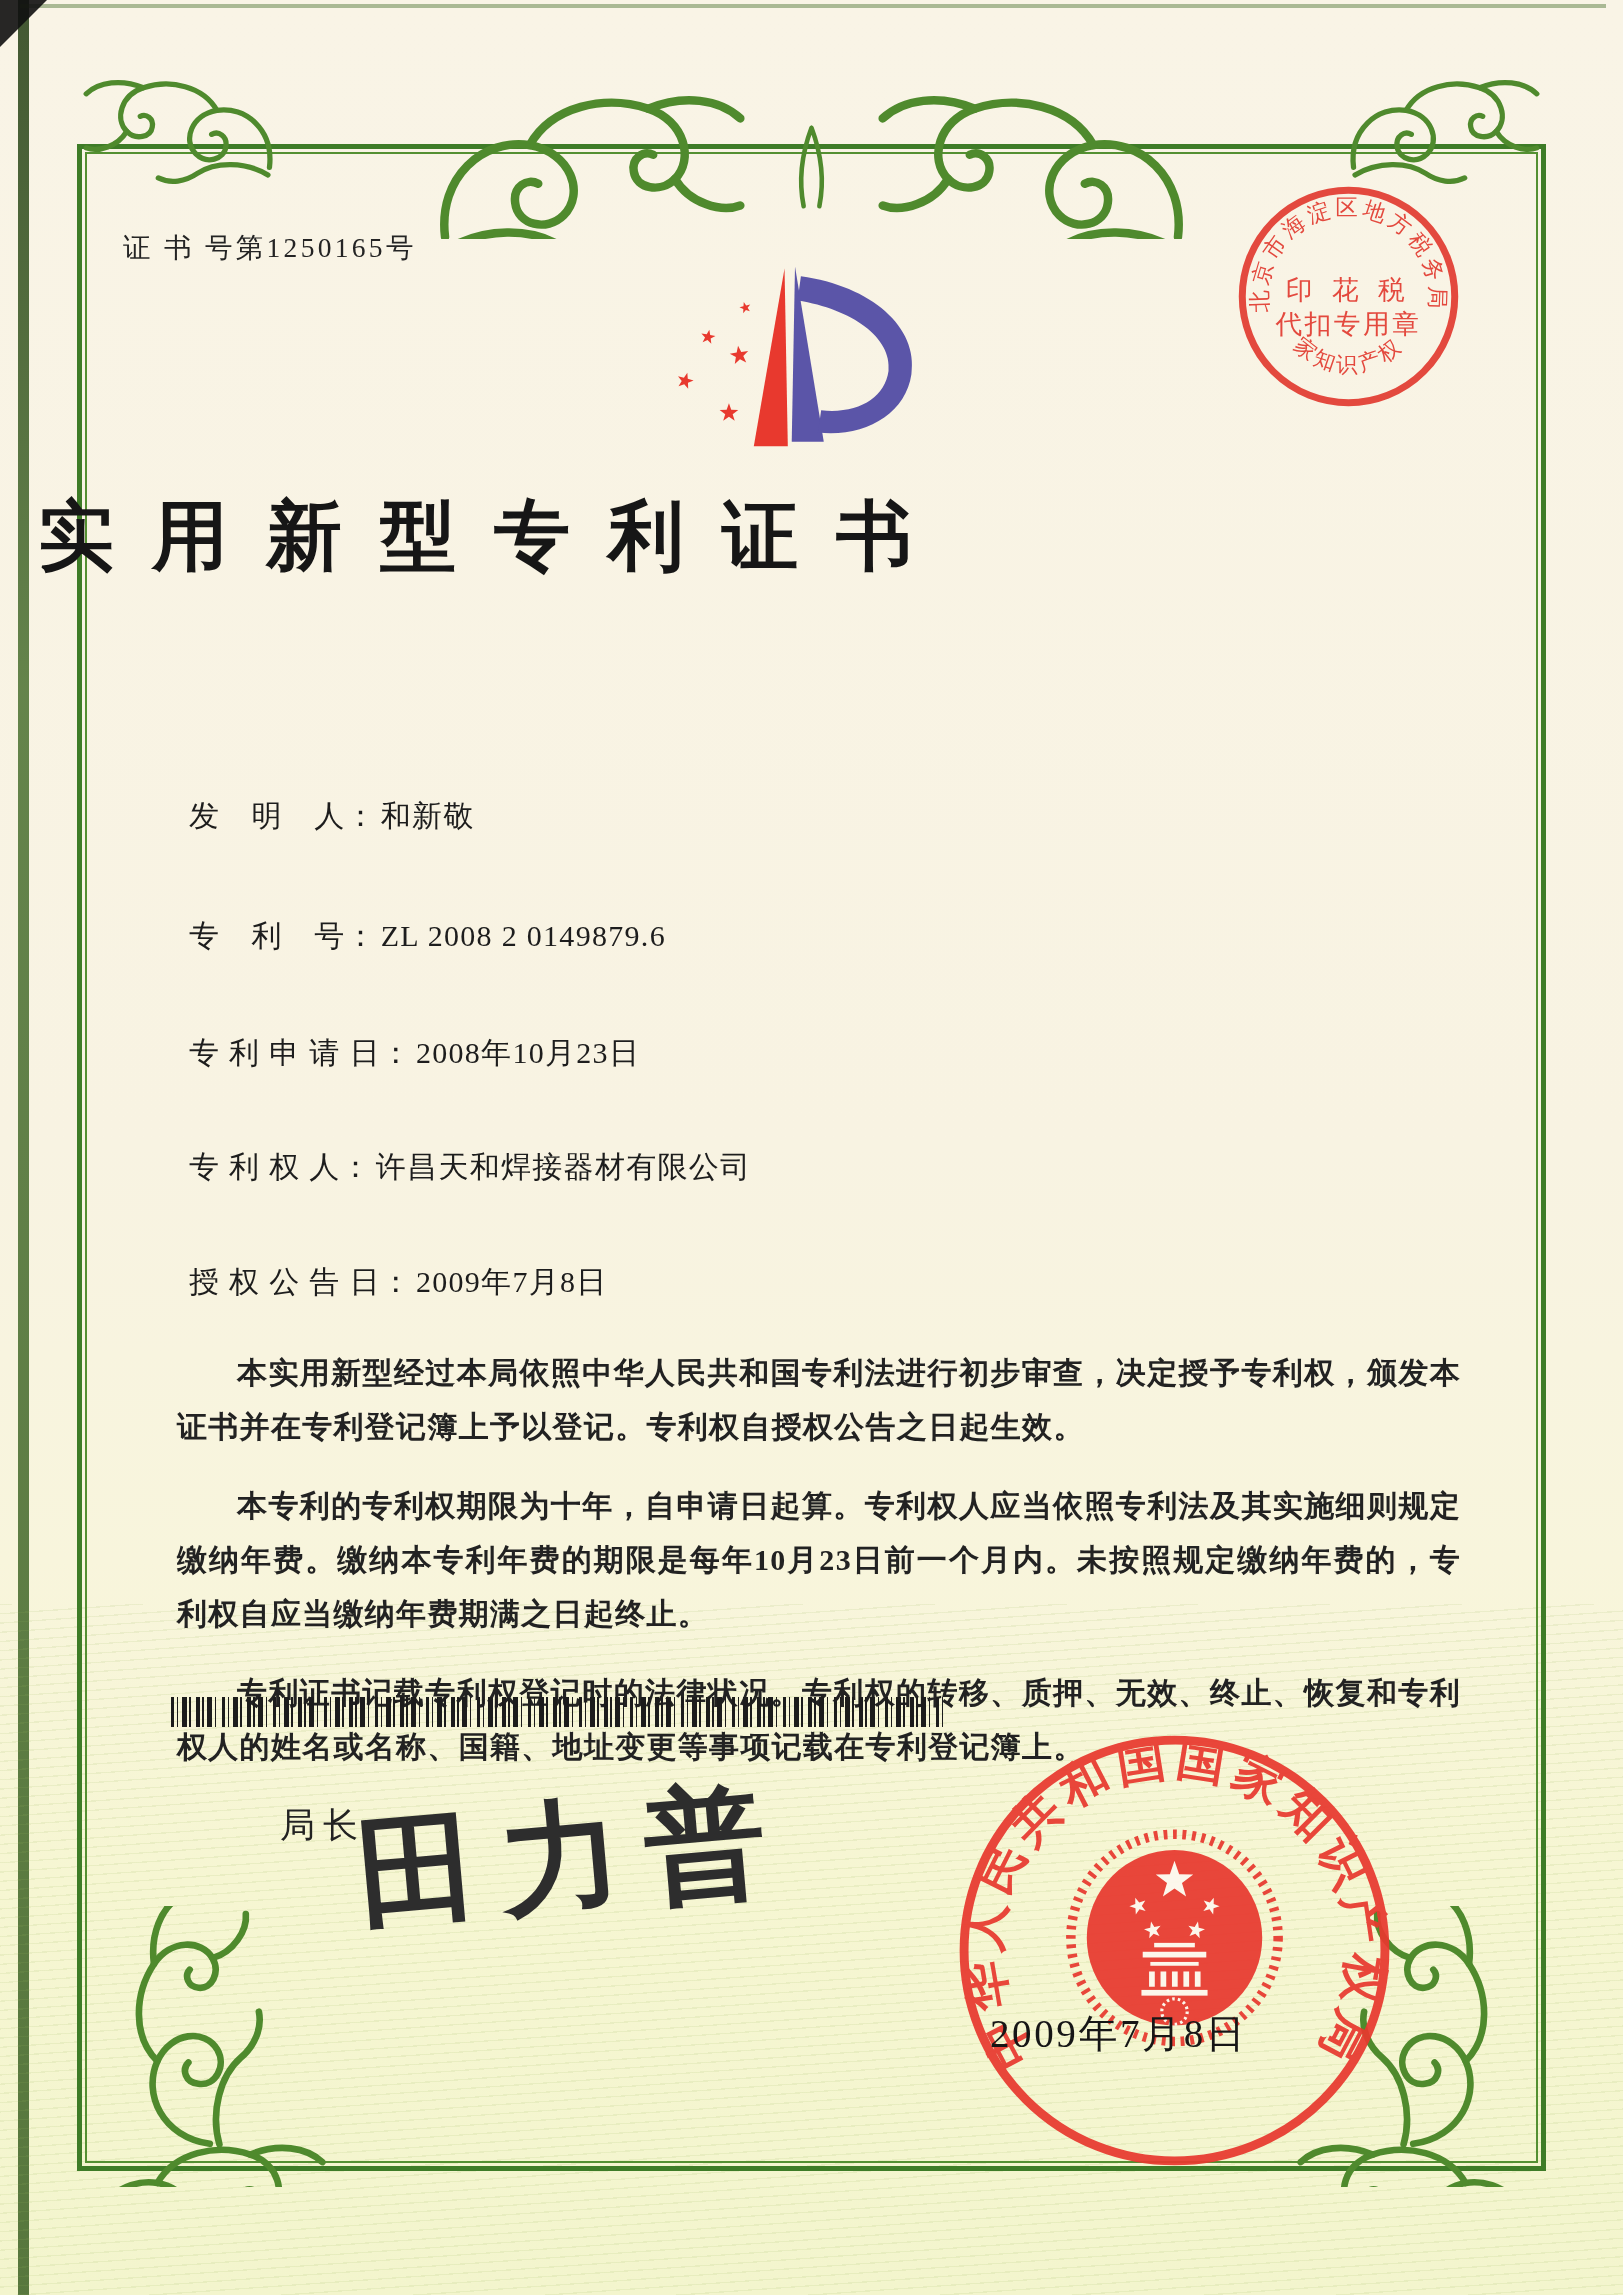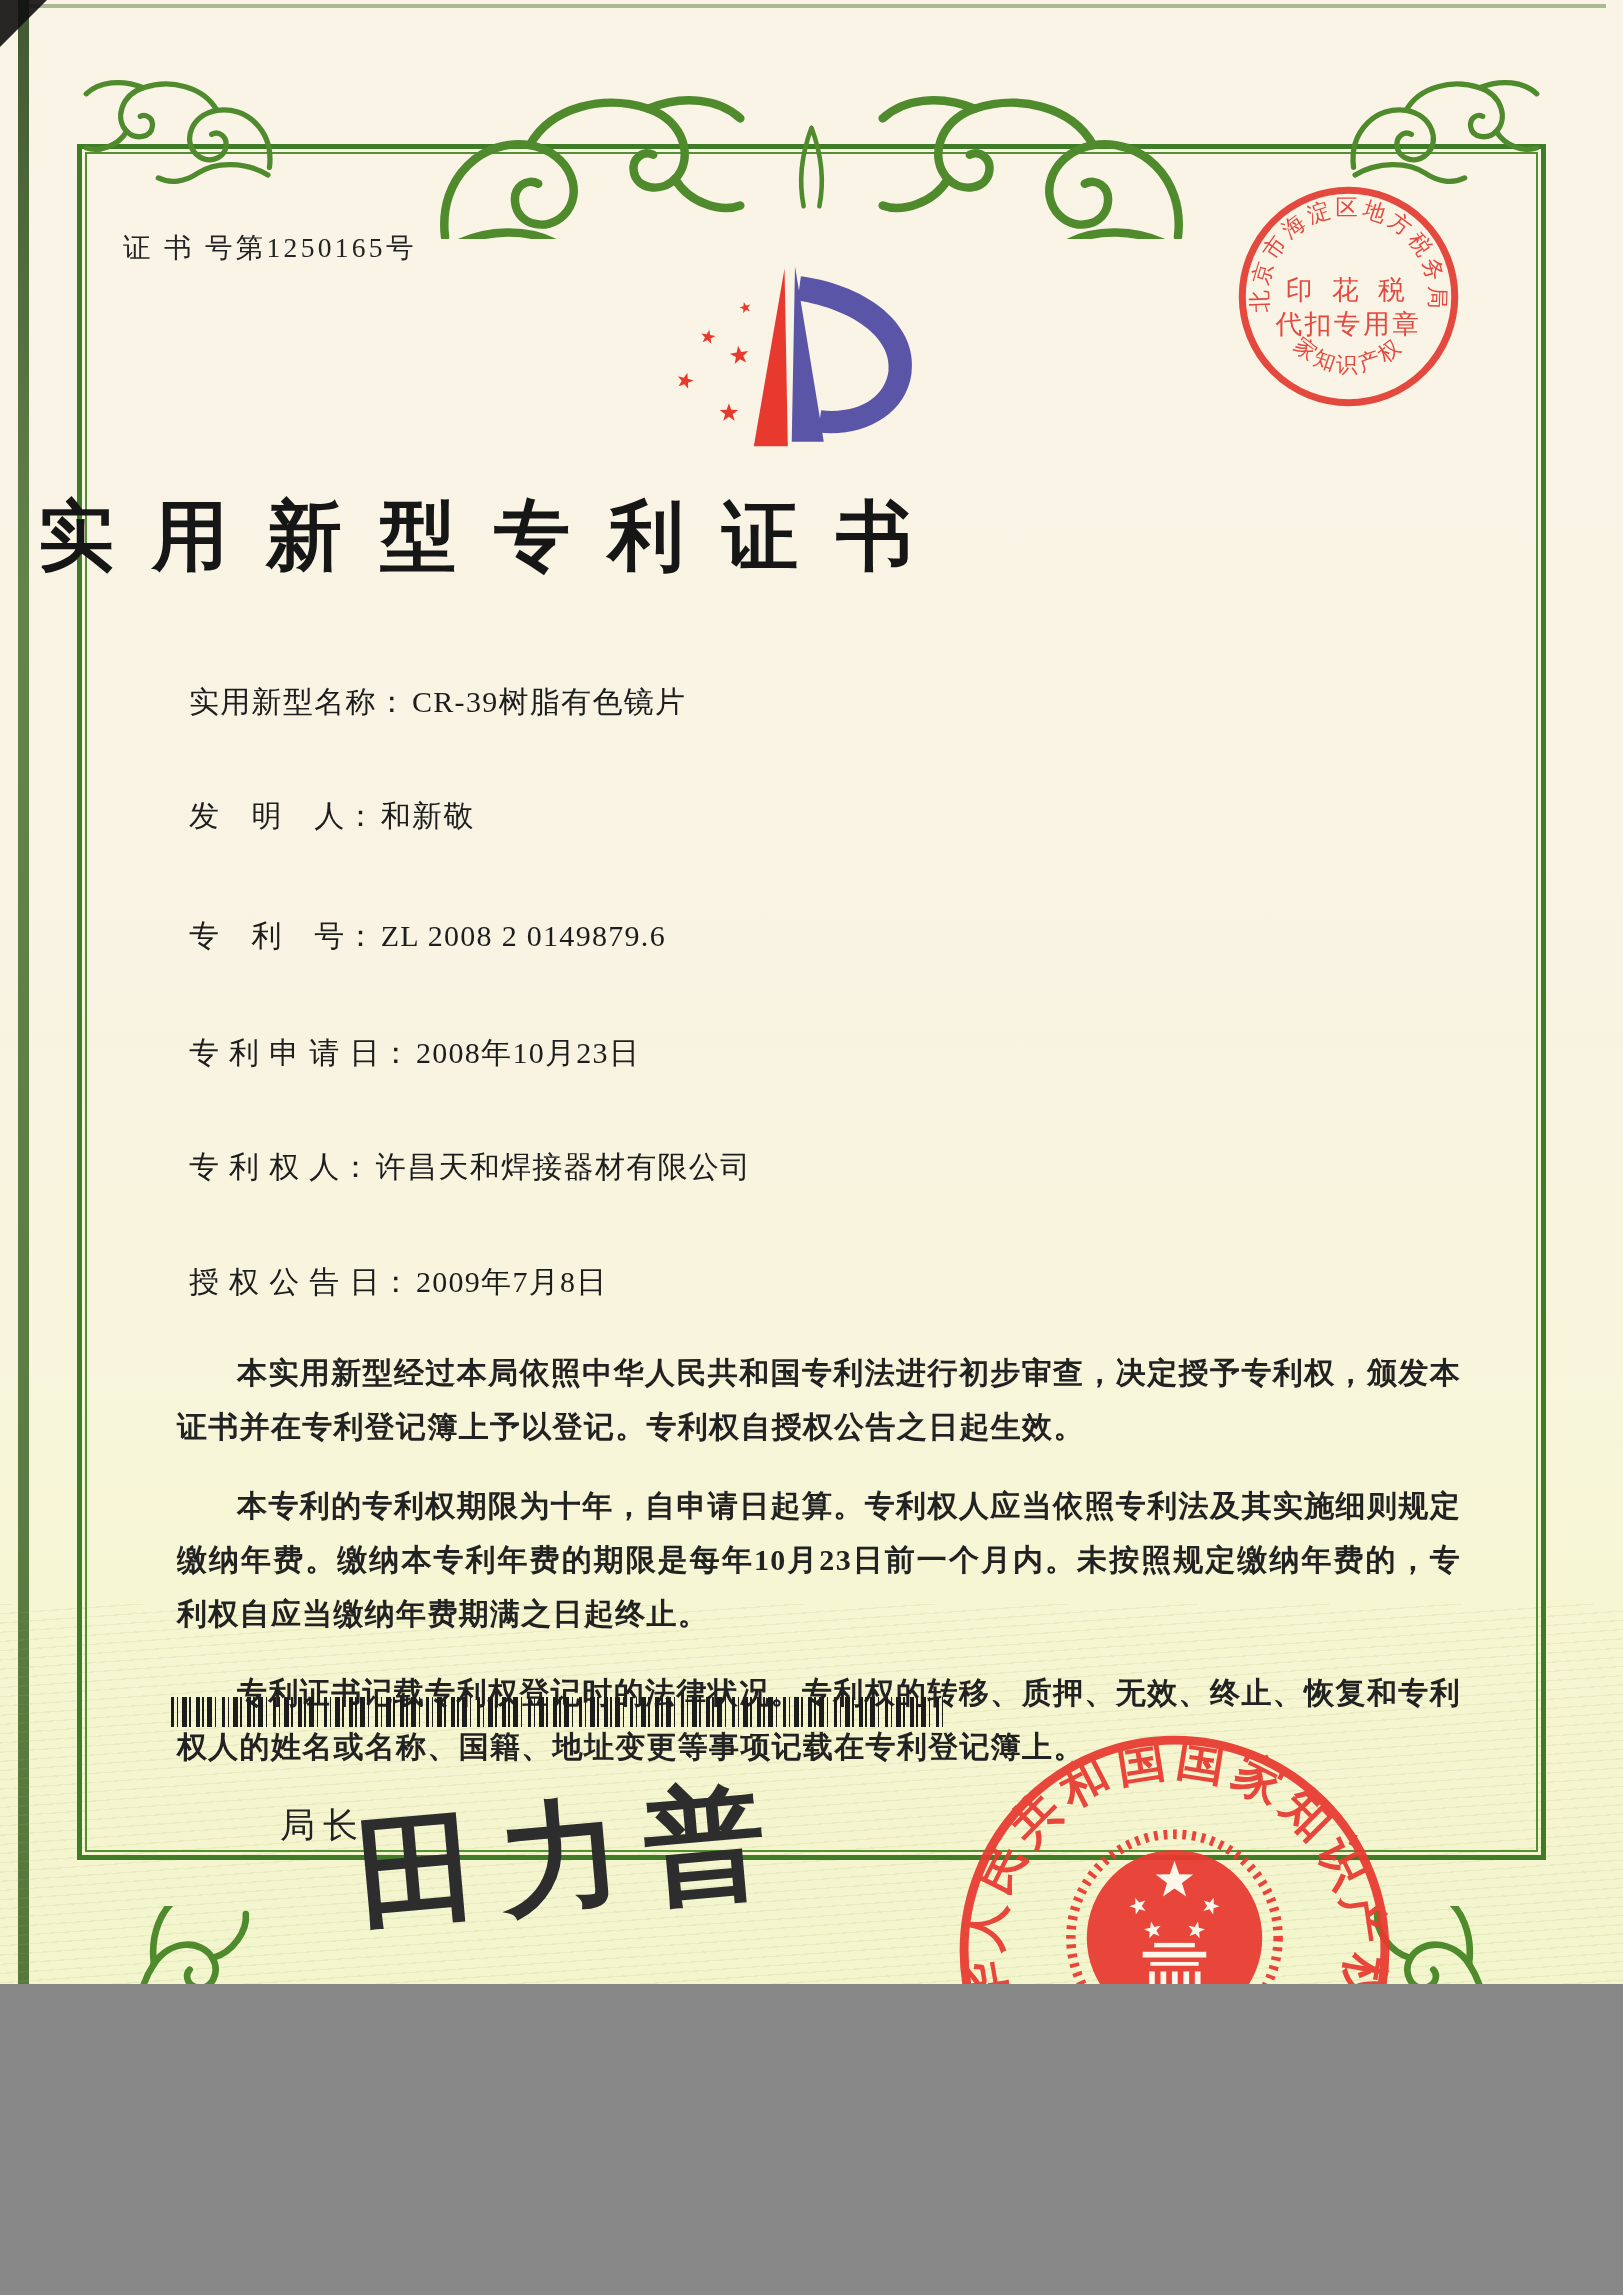--- a/index.html
+++ b/index.html
@@ -1,18 +1,18 @@
 <!DOCTYPE html>
 <html style="font-size:10.5px"><head>
 <meta charset="utf-8">
 <style>
   html,body{margin:0;padding:0;background:#888;}
   .page{
     position:relative;
-    width:1623px;height:1984px;
+    width:1623px;height:2295px;
     margin:0 auto;
     overflow:hidden;
     font-family:"Liberation Serif","DejaVu Serif",serif;
     background:linear-gradient(180deg,#f9f4e6 0%,#f8f3e2 50%,#f8f5dc 68%,#f6f6d2 82%,#f3f5cd 100%);
     color:#1f1f1f;
   }
   
   .edge-left{position:absolute;left:18.3px;top:0;bottom:0;width:10.5px;
     background:linear-gradient(180deg,#223c12,#4a7030 30%,#3c6124);opacity:.85;}
   .edge-top{position:absolute;left:19.6px;right:17px;top:3.9px;height:3.9px;background:#4a7030;opacity:.45;}
@@ -130,23 +130,20 @@
     </text>
     <text font-size="34" letter-spacing="5" fill="#e23b30" text-anchor="middle">
       <textPath href="#taxBottomArc" startOffset="50%">国家知识产权局</textPath>
     </text>
     <text x="180" y="184" font-size="42" letter-spacing="10" fill="#e23b30" text-anchor="middle">印 花 税</text>
     <text x="180" y="238" font-size="42" letter-spacing="4" fill="#e23b30" text-anchor="middle">代扣专用章</text>
   </svg>
 
   <div class="title">实用新型专利证书</div>
 
-  <div class="field" style="top:682px">
-    <span>实用新型名称：</span><span class="fvalue">CR-39树脂有色镜片</span>
-  </div>
   <div class="field" style="top:796px">
     <span>发　明　人：</span><span class="fvalue">和新敬</span>
   </div>
   <div class="field" style="top:916px">
     <span>专　利　号：</span><span class="fvalue">ZL 2008 2 0149879.6</span>
   </div>
   <div class="field" style="top:1033px">
     <span>专 利 申 请 日：</span><span class="fvalue">2008年10月23日</span>
   </div>
   <div class="field" style="top:1147px">

